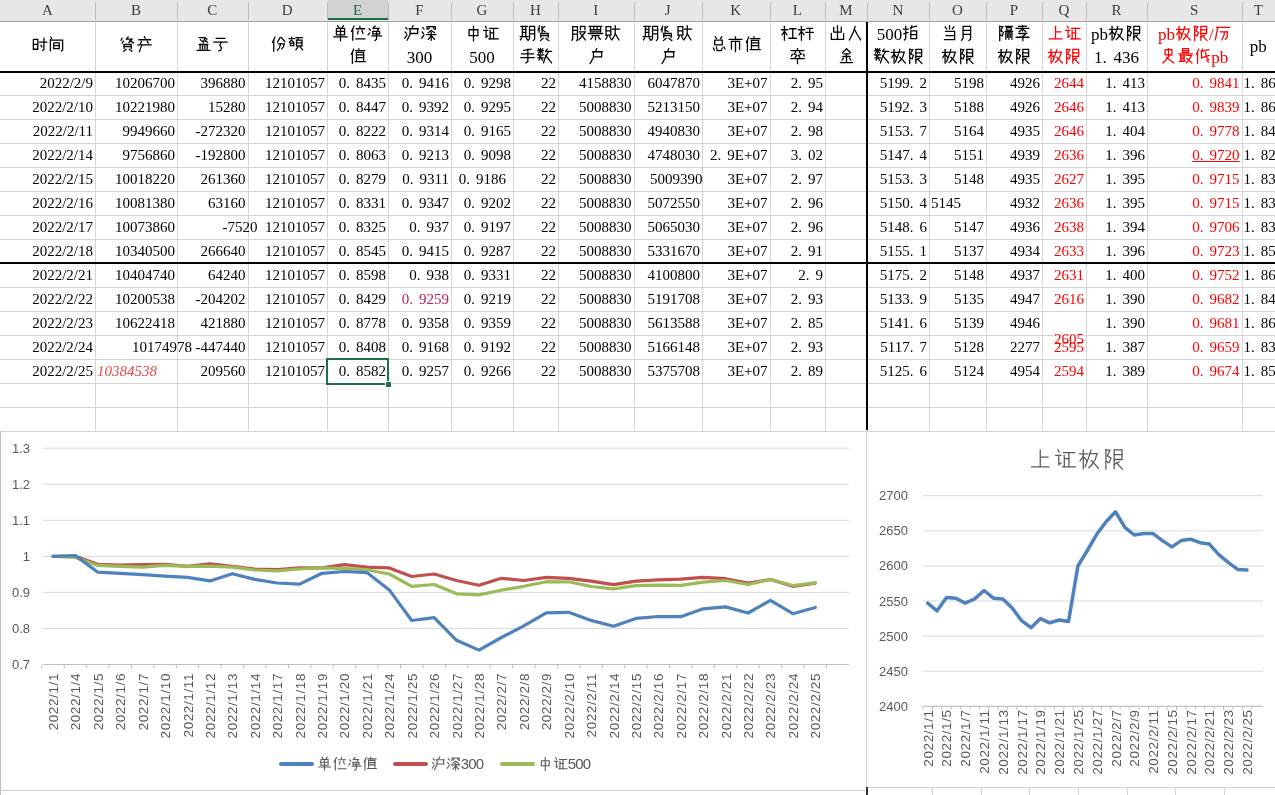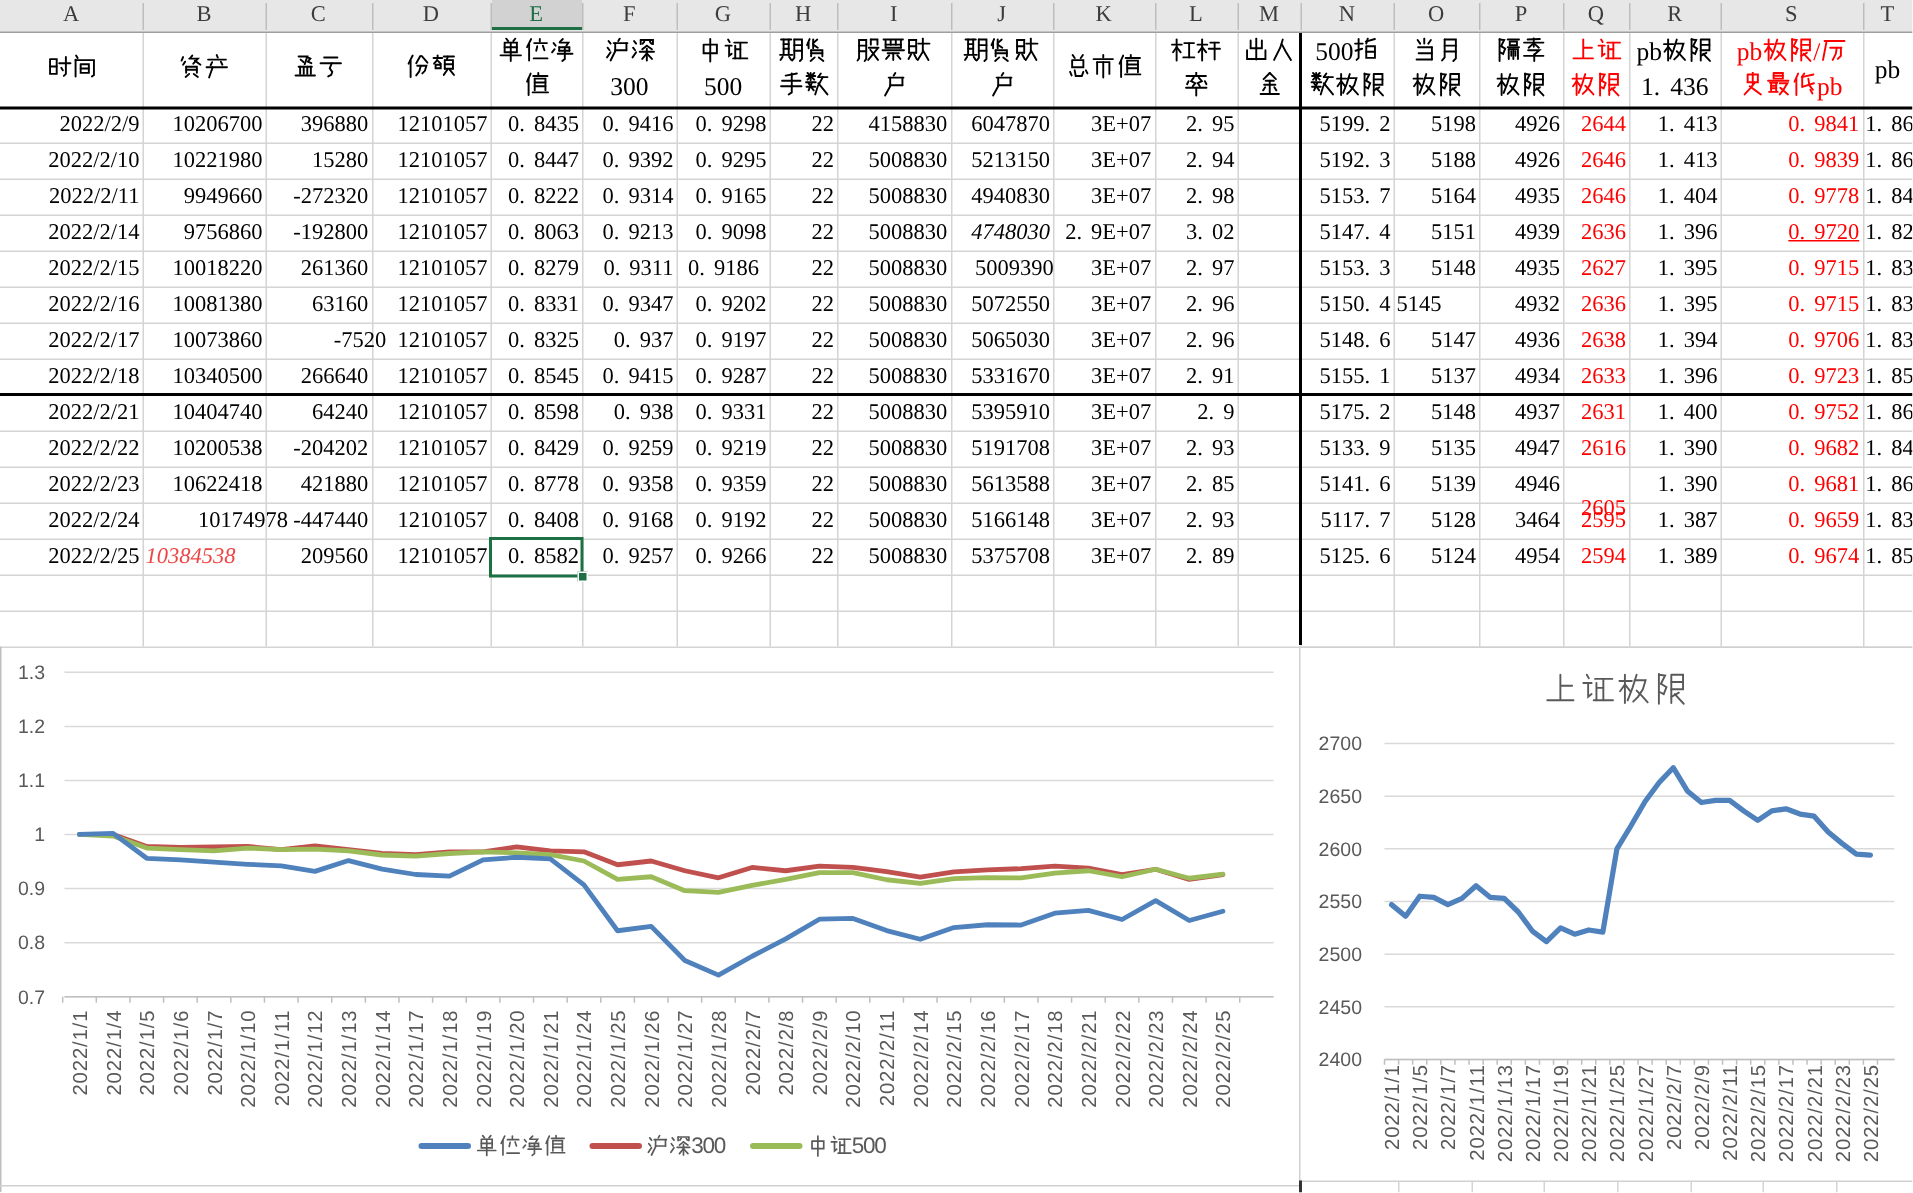--- a/index.html
+++ b/index.html
@@ -756,21 +756,21 @@
 <div class="cell" style="left:327px;top:359px;width:60px;height:24px;color:#000;padding-right:1px;">0.  8582</div>
 <div class="cell" style="left:388px;top:71px;width:62px;height:24px;color:#000;padding-right:1px;">0.  9416</div>
 <div class="cell" style="left:388px;top:95px;width:62px;height:24px;color:#000;padding-right:1px;">0.  9392</div>
 <div class="cell" style="left:388px;top:119px;width:62px;height:24px;color:#000;padding-right:1px;">0.  9314</div>
 <div class="cell" style="left:388px;top:143px;width:62px;height:24px;color:#000;padding-right:1px;">0.  9213</div>
 <div class="cell" style="left:388px;top:167px;width:62px;height:24px;color:#000;padding-right:1px;">0.  9311</div>
 <div class="cell" style="left:388px;top:191px;width:62px;height:24px;color:#000;padding-right:1px;">0.  9347</div>
 <div class="cell" style="left:388px;top:215px;width:62px;height:24px;color:#000;padding-right:1px;">0.  937</div>
 <div class="cell" style="left:388px;top:239px;width:62px;height:24px;color:#000;padding-right:1px;">0.  9415</div>
 <div class="cell" style="left:388px;top:263px;width:62px;height:24px;color:#000;padding-right:1px;">0.  938</div>
-<div class="cell" style="left:388px;top:287px;width:62px;height:24px;color:#000000;padding-right:1px;">0.  9259</div>
+<div class="cell" style="left:388px;top:287px;width:62px;height:24px;color:#be185d;padding-right:1px;">0.  9259</div>
 <div class="cell" style="left:388px;top:311px;width:62px;height:24px;color:#000;padding-right:1px;">0.  9358</div>
 <div class="cell" style="left:388px;top:335px;width:62px;height:24px;color:#000;padding-right:1px;">0.  9168</div>
 <div class="cell" style="left:388px;top:359px;width:62px;height:24px;color:#000;padding-right:1px;">0.  9257</div>
 <div class="cell" style="left:451px;top:71px;width:61px;height:24px;color:#000;padding-right:1px;">0.  9298</div>
 <div class="cell" style="left:451px;top:95px;width:61px;height:24px;color:#000;padding-right:1px;">0.  9295</div>
 <div class="cell" style="left:451px;top:119px;width:61px;height:24px;color:#000;padding-right:1px;">0.  9165</div>
 <div class="cell" style="left:451px;top:143px;width:61px;height:24px;color:#000;padding-right:1px;">0.  9098</div>
 <div class="cell" style="left:451px;top:167px;width:72px;height:24px;color:#000;padding-right:17px;">0.  9186</div>
 <div class="cell" style="left:451px;top:191px;width:61px;height:24px;color:#000;padding-right:1px;">0.  9202</div>
 <div class="cell" style="left:451px;top:215px;width:61px;height:24px;color:#000;padding-right:1px;">0.  9197</div>
@@ -802,26 +802,26 @@
 <div class="cell" style="left:558px;top:215px;width:74.5px;height:24px;color:#000;padding-right:1px;">5008830</div>
 <div class="cell" style="left:558px;top:239px;width:74.5px;height:24px;color:#000;padding-right:1px;">5008830</div>
 <div class="cell" style="left:558px;top:263px;width:74.5px;height:24px;color:#000;padding-right:1px;">5008830</div>
 <div class="cell" style="left:558px;top:287px;width:74.5px;height:24px;color:#000;padding-right:1px;">5008830</div>
 <div class="cell" style="left:558px;top:311px;width:74.5px;height:24px;color:#000;padding-right:1px;">5008830</div>
 <div class="cell" style="left:558px;top:335px;width:74.5px;height:24px;color:#000;padding-right:1px;">5008830</div>
 <div class="cell" style="left:558px;top:359px;width:74.5px;height:24px;color:#000;padding-right:1px;">5008830</div>
 <div class="cell" style="left:633.5px;top:71px;width:67.5px;height:24px;color:#000;padding-right:1px;">6047870</div>
 <div class="cell" style="left:633.5px;top:95px;width:67.5px;height:24px;color:#000;padding-right:1px;">5213150</div>
 <div class="cell" style="left:633.5px;top:119px;width:67.5px;height:24px;color:#000;padding-right:1px;">4940830</div>
-<div class="cell" style="left:633.5px;top:143px;width:67.5px;height:24px;color:#000;padding-right:1px;font-style:italic;">4748030</div>
+<div class="cell" style="left:633.5px;top:143px;width:67.5px;height:24px;color:#000;padding-right:1px;">4748030</div>
 <div class="cell" style="left:633.5px;top:167px;width:70px;height:24px;color:#000;padding-right:1px;">5009390</div>
 <div class="cell" style="left:633.5px;top:191px;width:67.5px;height:24px;color:#000;padding-right:1px;">5072550</div>
 <div class="cell" style="left:633.5px;top:215px;width:67.5px;height:24px;color:#000;padding-right:1px;">5065030</div>
 <div class="cell" style="left:633.5px;top:239px;width:67.5px;height:24px;color:#000;padding-right:1px;">5331670</div>
-<div class="cell" style="left:633.5px;top:263px;width:67.5px;height:24px;color:#000;padding-right:1px;">5395910</div>
+<div class="cell" style="left:633.5px;top:263px;width:67.5px;height:24px;color:#000;padding-right:1px;">4100800</div>
 <div class="cell" style="left:633.5px;top:287px;width:67.5px;height:24px;color:#000;padding-right:1px;">5191708</div>
 <div class="cell" style="left:633.5px;top:311px;width:67.5px;height:24px;color:#000;padding-right:1px;">5613588</div>
 <div class="cell" style="left:633.5px;top:335px;width:67.5px;height:24px;color:#000;padding-right:1px;">5166148</div>
 <div class="cell" style="left:633.5px;top:359px;width:67.5px;height:24px;color:#000;padding-right:1px;">5375708</div>
 <div class="cell" style="left:702px;top:71px;width:66.5px;height:24px;color:#000;padding-right:1px;">3E+07</div>
 <div class="cell" style="left:702px;top:95px;width:66.5px;height:24px;color:#000;padding-right:1px;">3E+07</div>
 <div class="cell" style="left:702px;top:119px;width:66.5px;height:24px;color:#000;padding-right:1px;">3E+07</div>
 <div class="cell" style="left:702px;top:143px;width:66.5px;height:24px;color:#000;padding-right:1px;">2.  9E+07</div>
 <div class="cell" style="left:702px;top:167px;width:66.5px;height:24px;color:#000;padding-right:1px;">3E+07</div>
 <div class="cell" style="left:702px;top:191px;width:66.5px;height:24px;color:#000;padding-right:1px;">3E+07</div>
@@ -875,21 +875,21 @@
 <div class="cell" style="left:986px;top:95px;width:55px;height:24px;color:#000;padding-right:1px;">4926</div>
 <div class="cell" style="left:986px;top:119px;width:55px;height:24px;color:#000;padding-right:1px;">4935</div>
 <div class="cell" style="left:986px;top:143px;width:55px;height:24px;color:#000;padding-right:1px;">4939</div>
 <div class="cell" style="left:986px;top:167px;width:55px;height:24px;color:#000;padding-right:1px;">4935</div>
 <div class="cell" style="left:986px;top:191px;width:55px;height:24px;color:#000;padding-right:1px;">4932</div>
 <div class="cell" style="left:986px;top:215px;width:55px;height:24px;color:#000;padding-right:1px;">4936</div>
 <div class="cell" style="left:986px;top:239px;width:55px;height:24px;color:#000;padding-right:1px;">4934</div>
 <div class="cell" style="left:986px;top:263px;width:55px;height:24px;color:#000;padding-right:1px;">4937</div>
 <div class="cell" style="left:986px;top:287px;width:55px;height:24px;color:#000;padding-right:1px;">4947</div>
 <div class="cell" style="left:986px;top:311px;width:55px;height:24px;color:#000;padding-right:1px;">4946</div>
-<div class="cell" style="left:986px;top:335px;width:55px;height:24px;color:#000;padding-right:1px;">3464</div>
+<div class="cell" style="left:986px;top:335px;width:55px;height:24px;color:#000;padding-right:1px;">2277</div>
 <div class="cell" style="left:986px;top:359px;width:55px;height:24px;color:#000;padding-right:1px;">4954</div>
 <div class="cell" style="left:1042px;top:71px;width:43px;height:24px;color:#fe0000;padding-right:1px;">2644</div>
 <div class="cell" style="left:1042px;top:95px;width:43px;height:24px;color:#fe0000;padding-right:1px;">2646</div>
 <div class="cell" style="left:1042px;top:119px;width:43px;height:24px;color:#fe0000;padding-right:1px;">2646</div>
 <div class="cell" style="left:1042px;top:143px;width:43px;height:24px;color:#fe0000;padding-right:1px;">2636</div>
 <div class="cell" style="left:1042px;top:167px;width:43px;height:24px;color:#fe0000;padding-right:1px;">2627</div>
 <div class="cell" style="left:1042px;top:191px;width:43px;height:24px;color:#fe0000;padding-right:1px;">2636</div>
 <div class="cell" style="left:1042px;top:215px;width:43px;height:24px;color:#fe0000;padding-right:1px;">2638</div>
 <div class="cell" style="left:1042px;top:239px;width:43px;height:24px;color:#fe0000;padding-right:1px;">2633</div>
 <div class="cell" style="left:1042px;top:263px;width:43px;height:24px;color:#fe0000;padding-right:1px;">2631</div>

